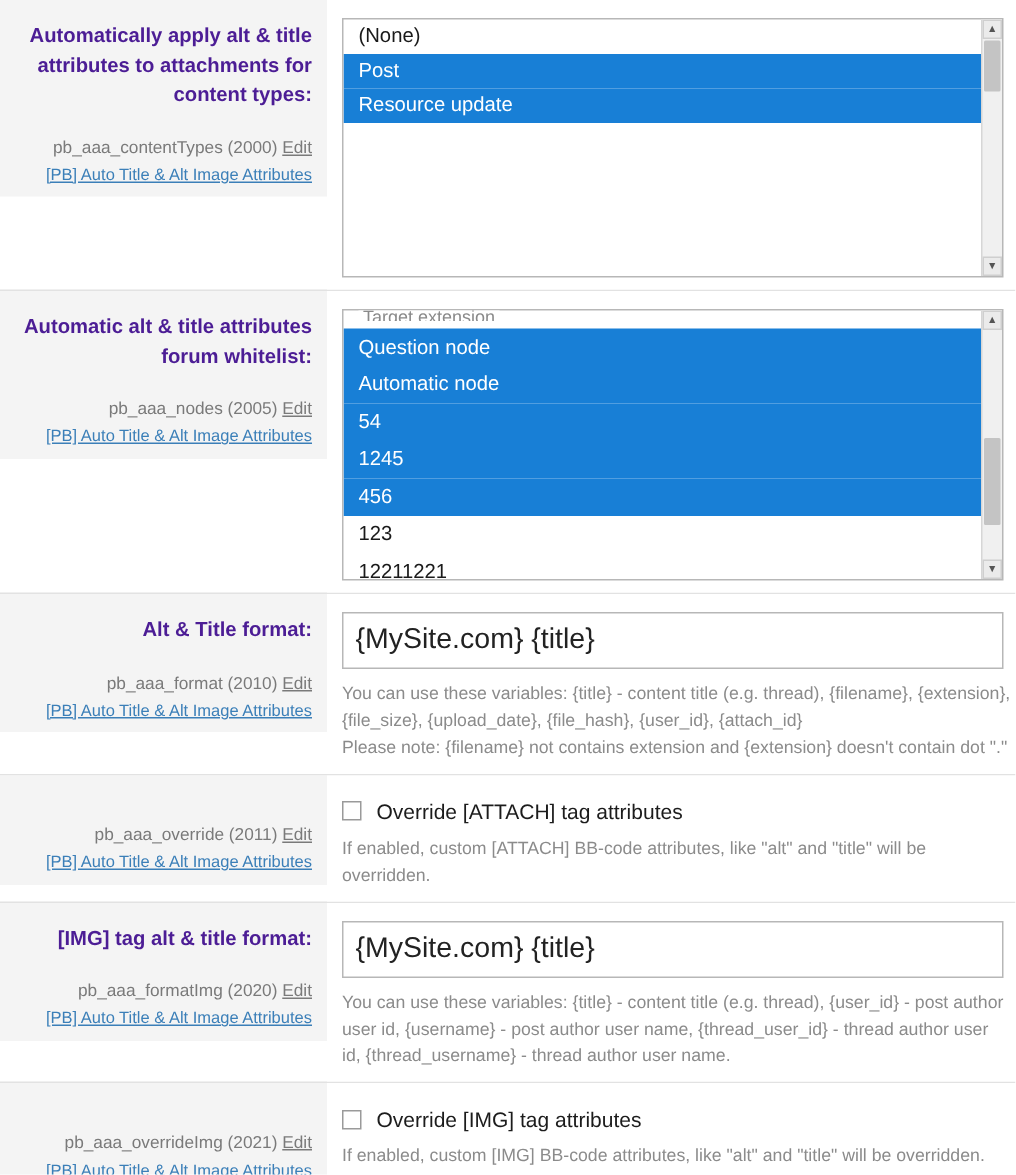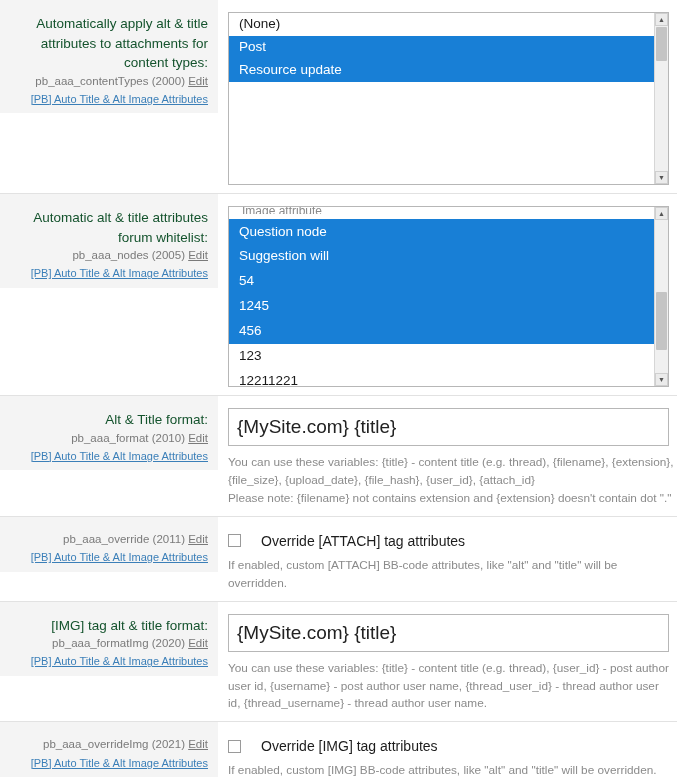--- a/index.html
+++ b/index.html
@@ -30,29 +30,29 @@
   .label-col {
     width: 218px;
     min-width: 218px;
     box-sizing: border-box;
     padding: 14px 10px 6px 8px;
     text-align: right;
     background: #f4f4f4;
   }
   .label-main {
     font-size: 13.5px;
-    color: #14532d;
-    font-weight: normal;
+    color: #4c1d95;
+    font-weight: bold;
     line-height: 1.45;
   }
   .label-meta {
     font-size: 11.5px;
     color: #7a7a7a;
     line-height: 1.5;
-    margin-top: 0;
+    margin-top: 18px;
   }
   .label-meta a {
     color: #7a7a7a;
     text-decoration: underline;
   }
   .label-link {
     font-size: 11px;
     line-height: 1.5;
     margin-top: 1px;
   }
@@ -141,21 +141,21 @@
   .helper {
     font-size: 11.8px;
     color: #8b8b8b;
     line-height: 1.52;
     margin-top: 8px;
     width: 446px;
   }
   .checkbox-row {
     display: flex;
     align-items: center;
-    gap: 20px;
+    gap: 10px;
     padding-top: 4px;
   }
   .checkbox {
     width: 13px;
     height: 13px;
     border: 1px solid #9a9a9a;
     background: #ffffff;
     box-sizing: border-box;
     flex: 0 0 auto;
   }
@@ -221,24 +221,24 @@
       <div class="label-meta">
         <span>pb_aaa_nodes (2005)</span>
         <a href="#">Edit</a>
       </div>
       <div class="label-link">
         <a href="#">[PB] Auto Title &amp; Alt Image Attributes</a>
       </div>
     </div>
     <div class="field-col">
       <div class="listbox" style="height:181px;">
-          <div class="legend-cut">Image attribute</div>
+          <div class="legend-cut">Target extension</div>
         <div class="items" style="top:12px;">
           <div class="list-item selected" style="padding-top:4px;">Question node</div>
-          <div class="list-item selected" style="line-height:20px;">Suggestion will</div>
+          <div class="list-item selected" style="line-height:20px;">Automatic node</div>
           <div class="list-item selected" style="line-height:20px;">54</div>
           <div class="list-item selected" style="line-height:20px;">1245</div>
           <div class="list-item selected" style="line-height:20px;">456</div>
           <div class="list-item" style="line-height:20px;">123</div>
           <div class="list-item" style="line-height:20px;">12211221</div>
 
         </div>
         <div class="scrollbar">
           <div class="sb-arrow up">▲</div>
           <div class="sb-thumb" style="top:85px;height:58px;"></div>

